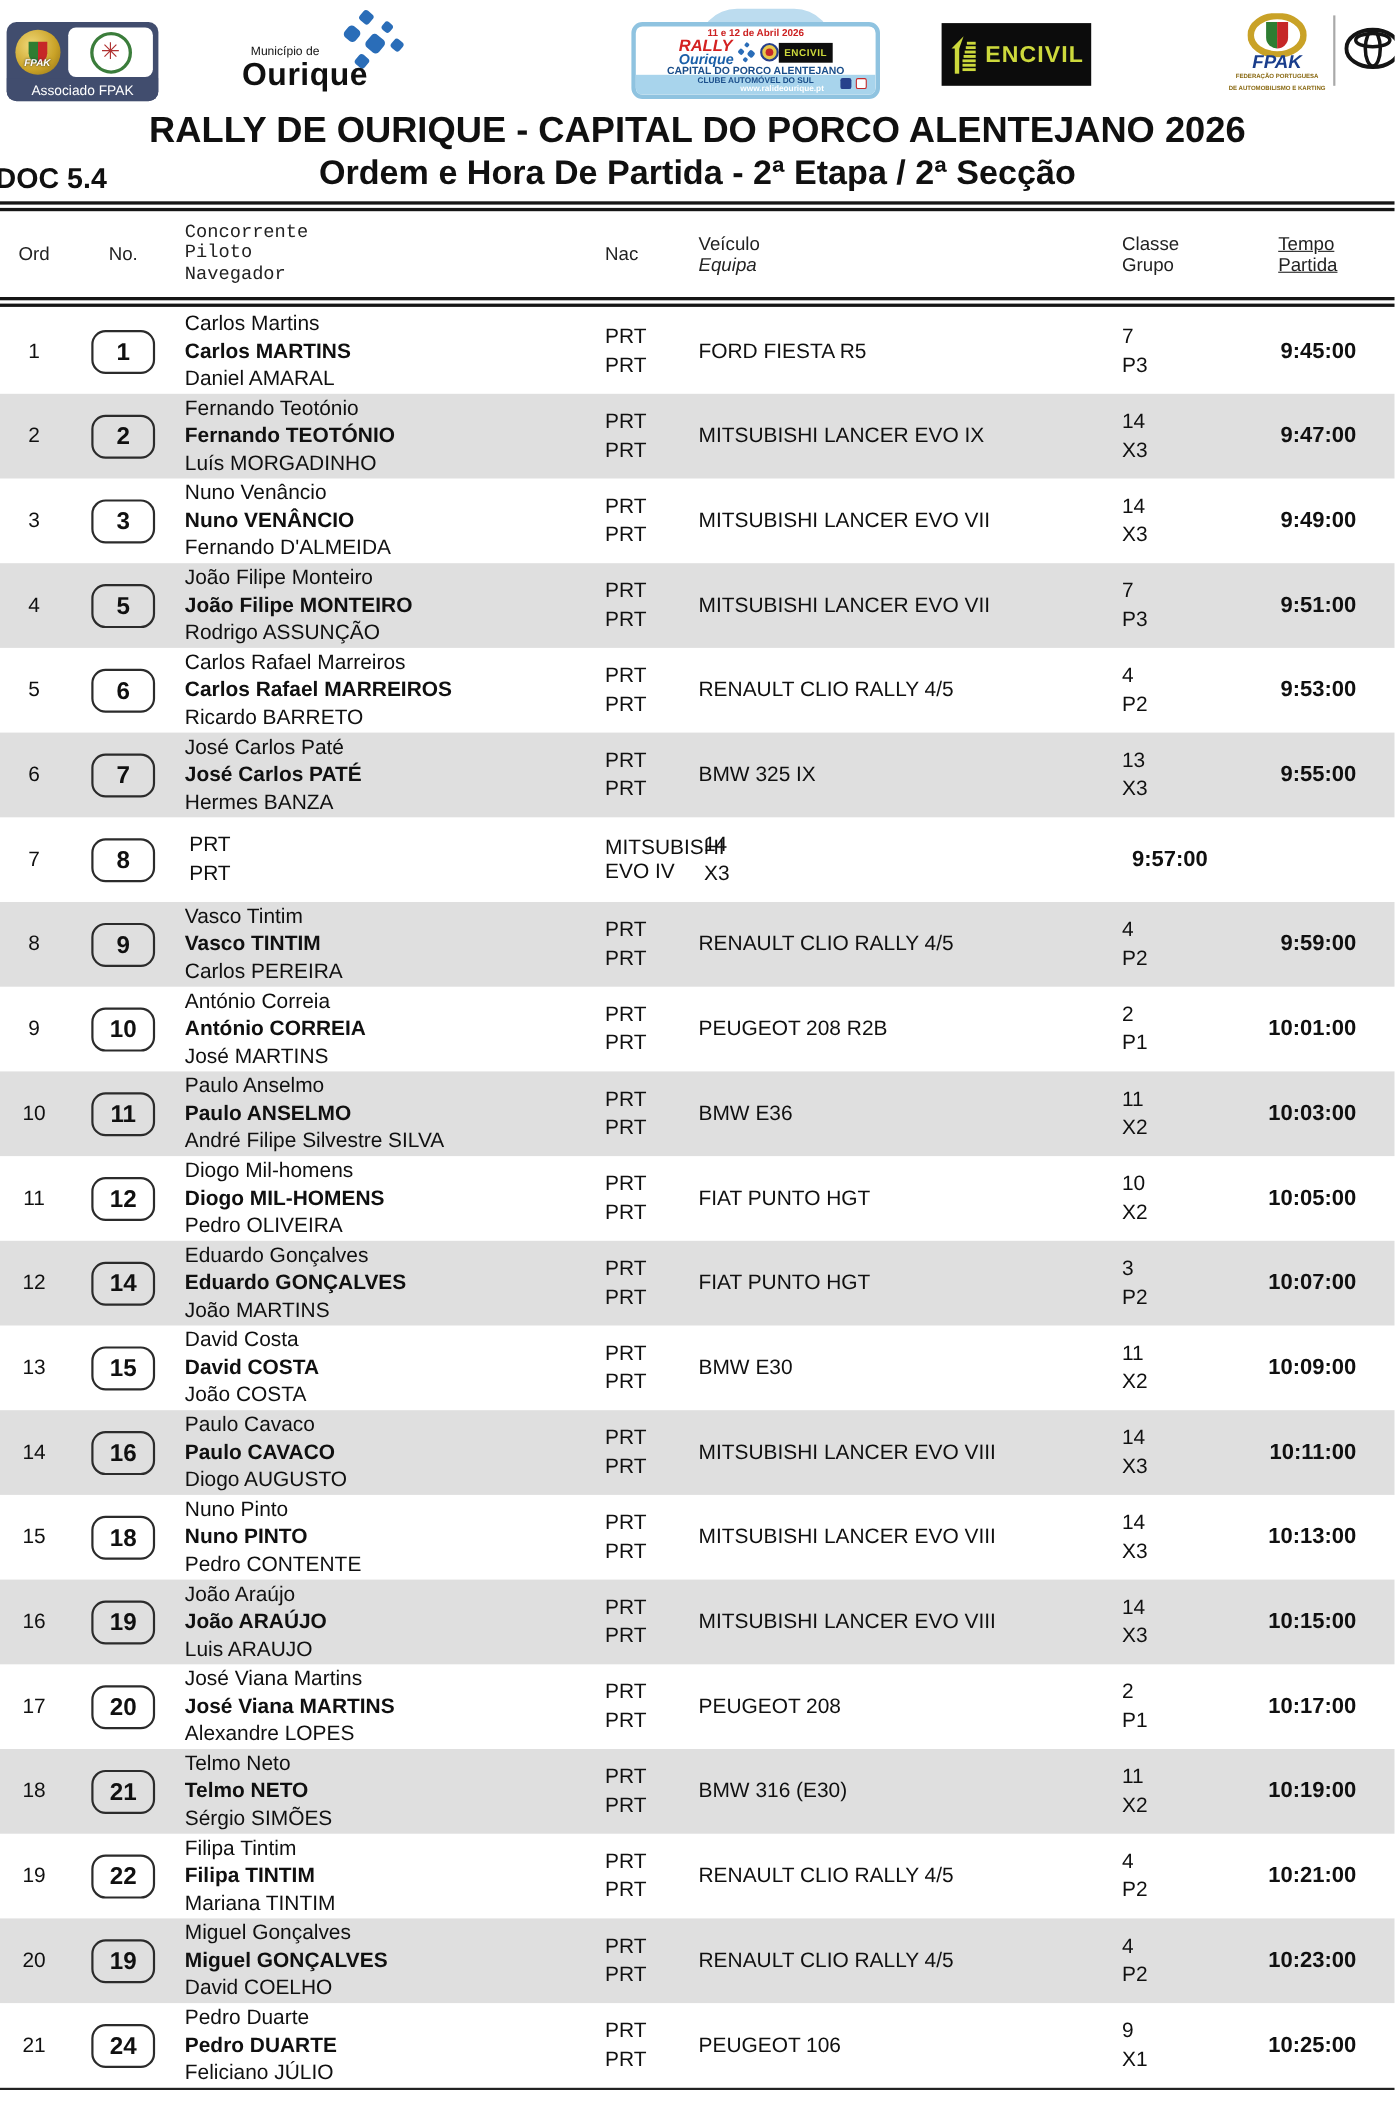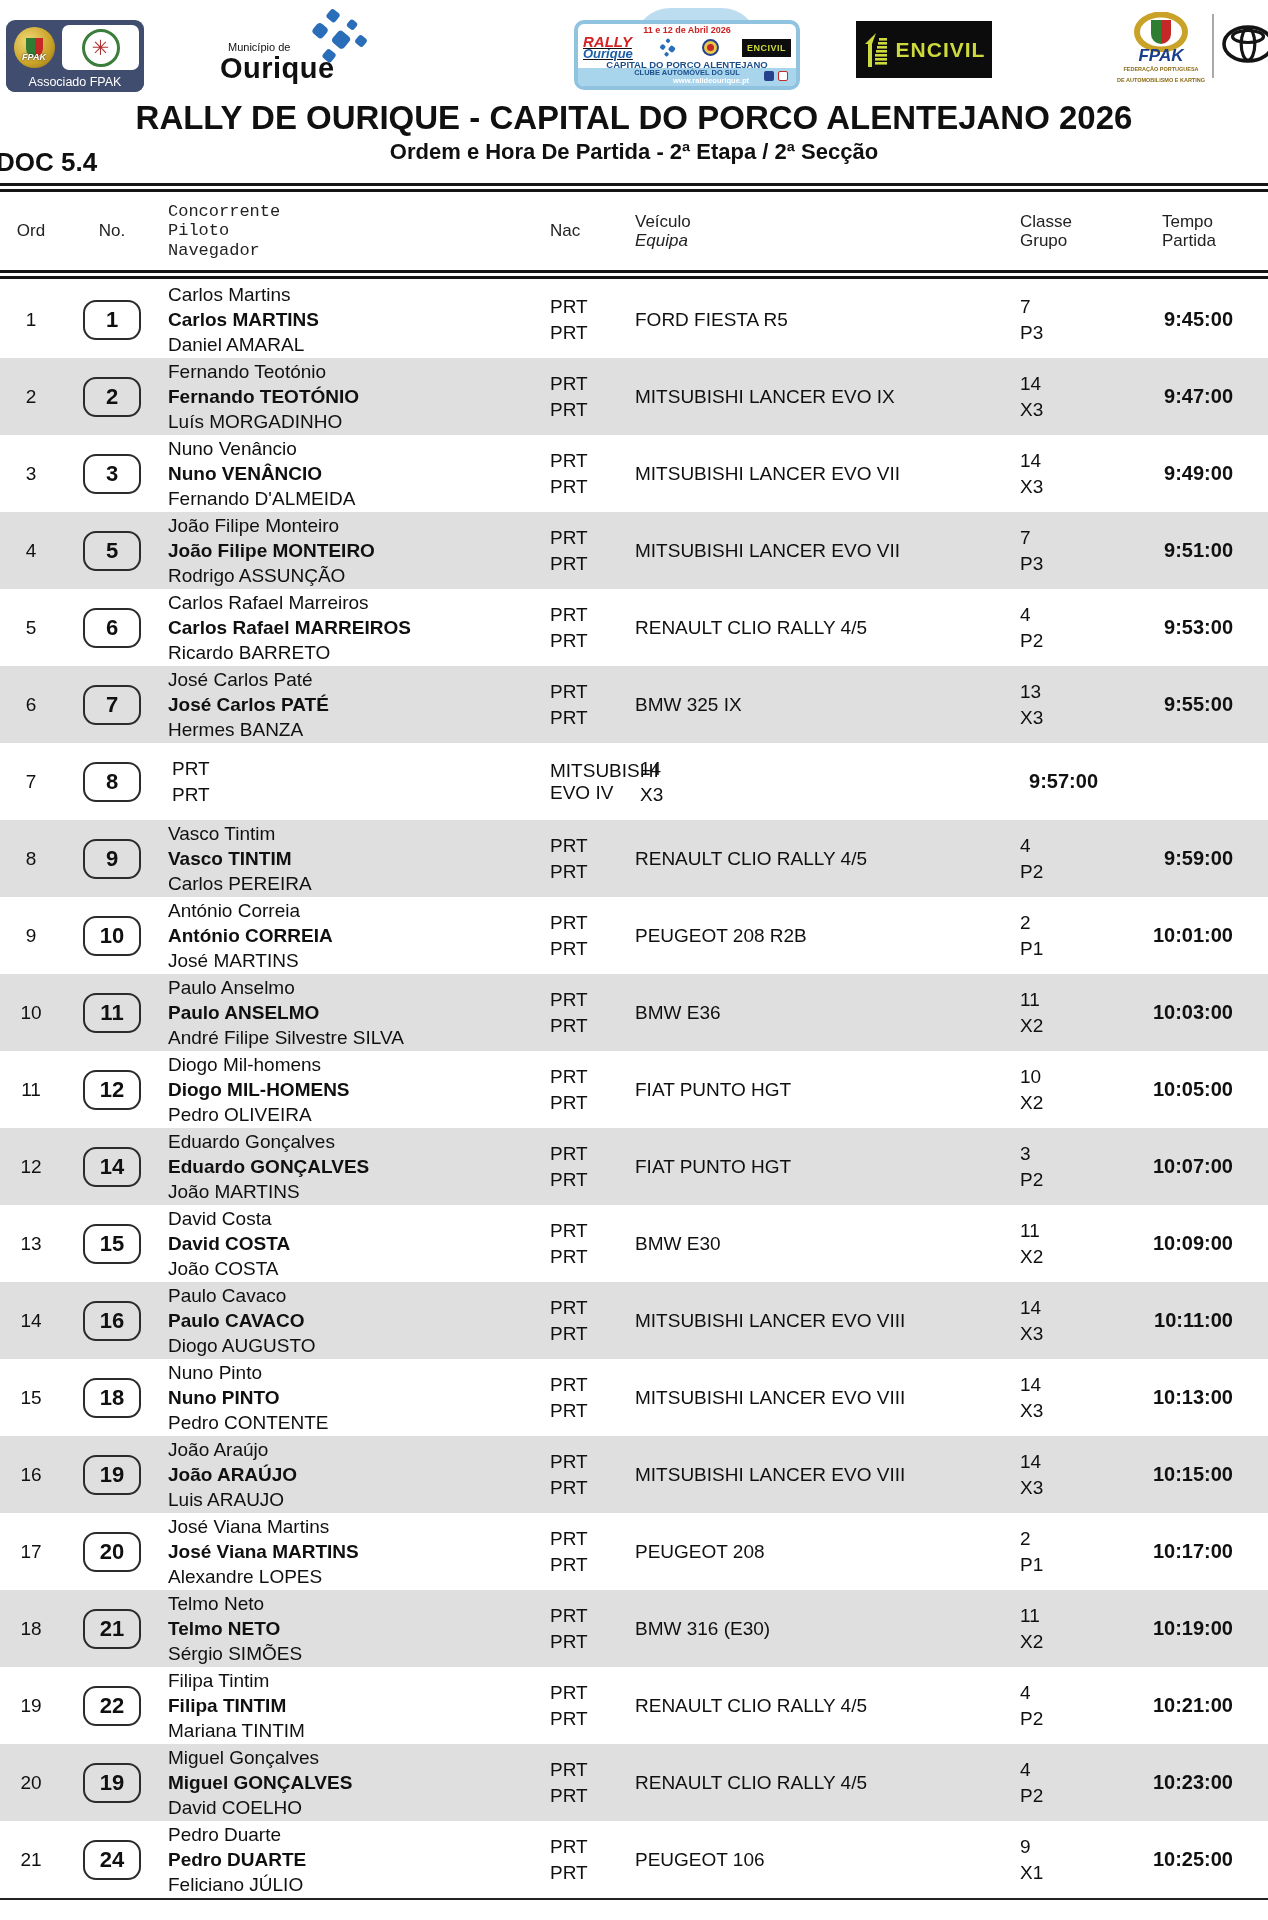--- a/index.html
+++ b/index.html
@@ -19,21 +19,21 @@
 
   .logo-ourique{position:absolute;left:218px;top:8px;width:165px;height:80px;}
   .ourique-drops{position:absolute;left:58px;top:0;}
   .ourique-small{position:absolute;left:10px;top:33px;font-size:11px;}
   .ourique-big{position:absolute;left:2px;top:44px;font-size:29px;font-weight:bold;letter-spacing:0.5px;}
 
   .plate-wrap{position:absolute;left:574px;top:8px;width:226px;height:84px;}
   .plate-mountain{position:absolute;left:60px;top:0;width:124px;height:36px;background:#bcdcef;border-radius:62px 62px 0 0;}
   .plate-box{position:absolute;left:0;top:12px;width:226px;height:70px;background:#fff;border:4px solid #8fc3e0;border-radius:10px;box-sizing:border-box;overflow:hidden;}
   .plate-dates{font-size:9px;color:#cc2222;font-weight:bold;text-align:center;margin-top:1px;}
-  .plate-mid{display:flex;align-items:center;justify-content:space-between;padding:0 5px;height:25px;text-decoration:underline;}
+  .plate-mid{display:flex;align-items:center;justify-content:center;padding:0 5px;height:25px;}
   .plate-rally{font-size:15px;font-weight:bold;font-style:italic;color:#d42222;line-height:12px;}
   .plate-ourique{font-size:13px;font-weight:bold;font-style:italic;color:#1a5fa8;line-height:12px;}
   .plate-crest{width:17px;height:17px;border-radius:50%;border:2px solid #27418c;background:#e8c84a;display:flex;align-items:center;justify-content:center;box-sizing:border-box;}
   .plate-crest i{width:7px;height:7px;border-radius:50%;background:#c62828;}
   .plate-encivil{background:#0d0d0d;color:#cdd93c;font-size:9px;font-weight:bold;padding:4px 5px;letter-spacing:0.5px;}
   .plate-capital{font-size:9.5px;font-weight:bold;color:#1a4e8a;text-align:center;line-height:10px;}
   .plate-band{position:absolute;bottom:0;left:0;right:0;height:17px;background:#a8d4ec;text-align:center;padding-top:1px;}
   .plate-clube{font-size:7.5px;color:#1a4e8a;font-weight:bold;line-height:8px;}
   .plate-site{font-size:7.5px;color:#fff;font-weight:bold;line-height:8px;margin-left:48px;}
   .plate-band .em1,.plate-band .em2{position:absolute;top:3px;width:10px;height:10px;border-radius:2px;}
@@ -45,38 +45,38 @@
 
   .logo-fpak{position:absolute;left:1114px;top:12px;width:94px;height:78px;text-align:center;}
   .fpak-name{font-size:17px;font-weight:bold;font-style:italic;color:#1a3e8c;line-height:13px;margin-top:-7px;}
   .fpak-sub{font-size:5.5px;color:#8a6a14;line-height:6.5px;margin-top:4px;font-weight:bold;}
 
   .divider-v{position:absolute;left:1212px;top:14px;width:2px;height:64px;background:#a9a9a9;}
   .logo-toyota{position:absolute;left:1222px;top:24px;width:52px;height:40px;}
 
   
   .title1{position:absolute;top:99px;left:0;width:1268px;text-align:center;font-size:33px;font-weight:bold;}
-  .title2{position:absolute;top:139px;left:0;width:1268px;text-align:center;font-size:22px;font-weight:bold;}
+  .title2{position:absolute;top:139px;left:0;width:1268px;text-align:center;font-size:31px;font-weight:bold;}
   .doc-label{position:absolute;left:-4px;top:147px;font-size:26px;font-weight:bold;}
 
   
   .rule{position:absolute;left:0;width:1268px;height:3px;background:#fff;border-top:3px solid #161616;border-bottom:3px solid #161616;}
   .rule-top{top:183px;}
   .rule-mid{top:270px;}
 
   
   .grid{display:grid;grid-template-columns:62px 100px 378px 85px 380px 105px 135px;}
   .thead{position:absolute;left:0;top:192px;width:1268px;height:78px;align-items:center;font-size:17px;color:#222;line-height:19.5px;}
   .h-center{text-align:center;}
   .h-crew{padding-left:6px;font-family:Liberation Mono, monospace;}
   .h-nac{padding-left:10px;}
   .h-veh{padding-left:10px;}
   .h-eq{font-style:italic;}
   .h-cls{padding-left:15px;}
-  .h-time{padding-left:52px;}
+  .h-time{padding-left:52px;text-decoration:underline;}
 
   .tbody{position:absolute;left:0;top:281px;width:1268px;border-bottom:2px solid #222;}
   .row{height:77px;align-items:center;}
   .row.alt{background:#dfdfdf;}
   .c-ord{text-align:center;font-size:19px;}
   .c-no{display:flex;justify-content:center;}
   .plate{width:58px;height:40px;border:2px solid #2b2b2b;border-radius:13px;display:flex;align-items:center;justify-content:center;font-weight:bold;font-size:22px;box-sizing:border-box;}
   .c-crew{padding-left:6px;font-size:19px;line-height:25px;}
   .crew-driver{font-weight:bold;}
   .c-nac{padding-left:10px;font-size:19px;line-height:26px;}

